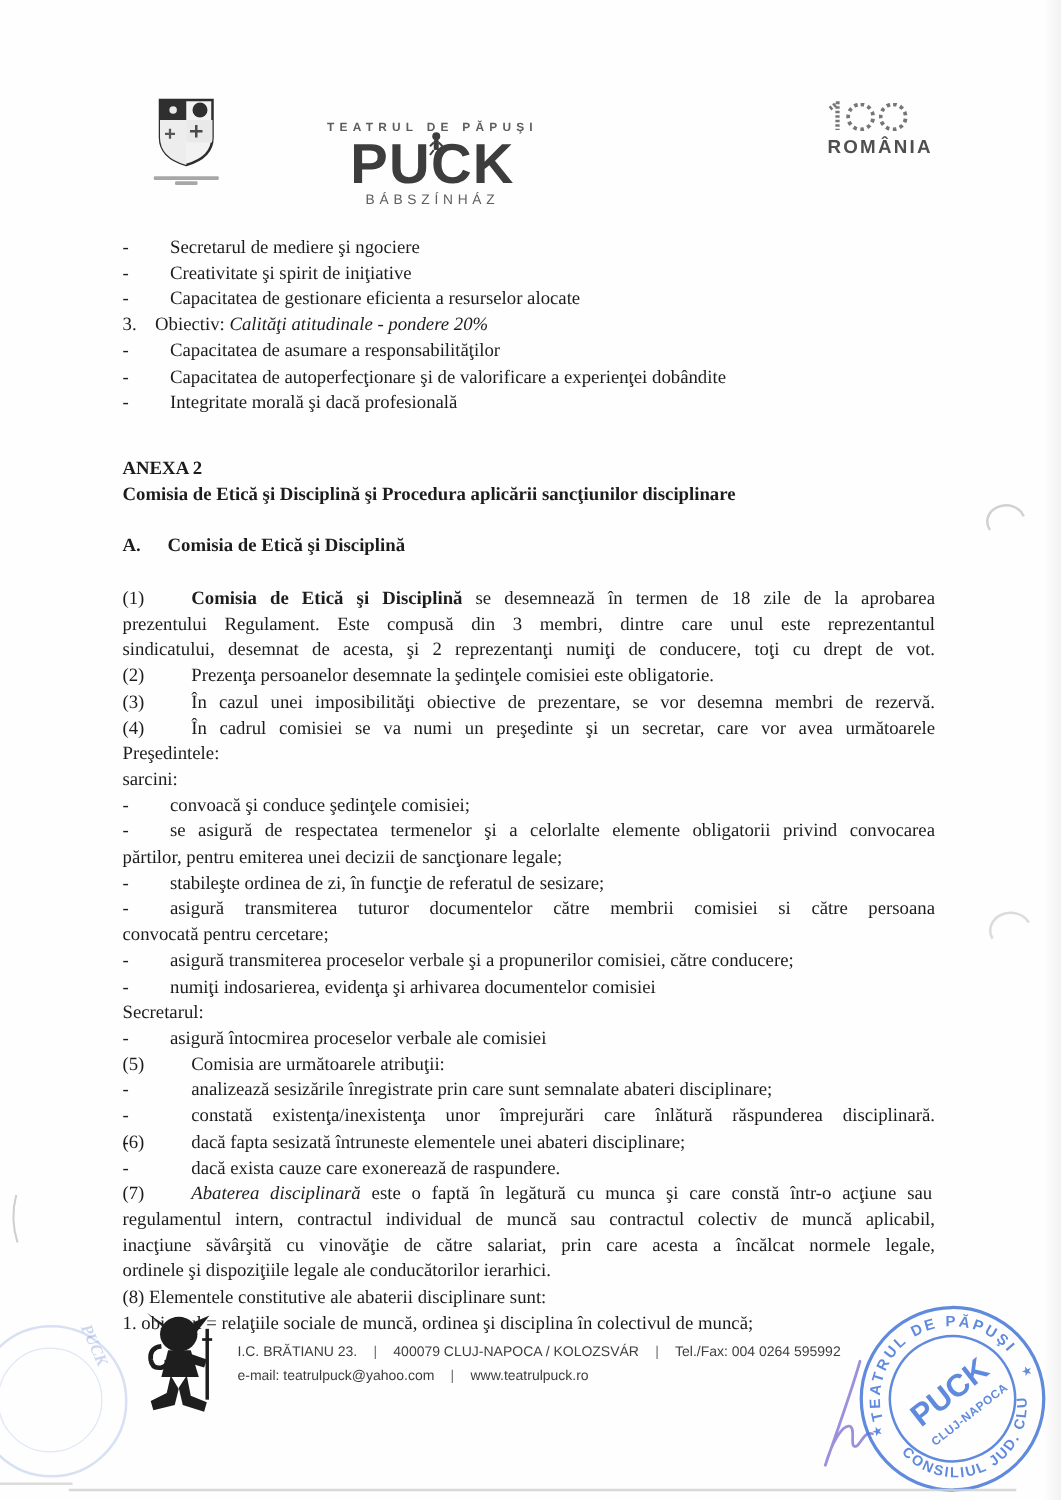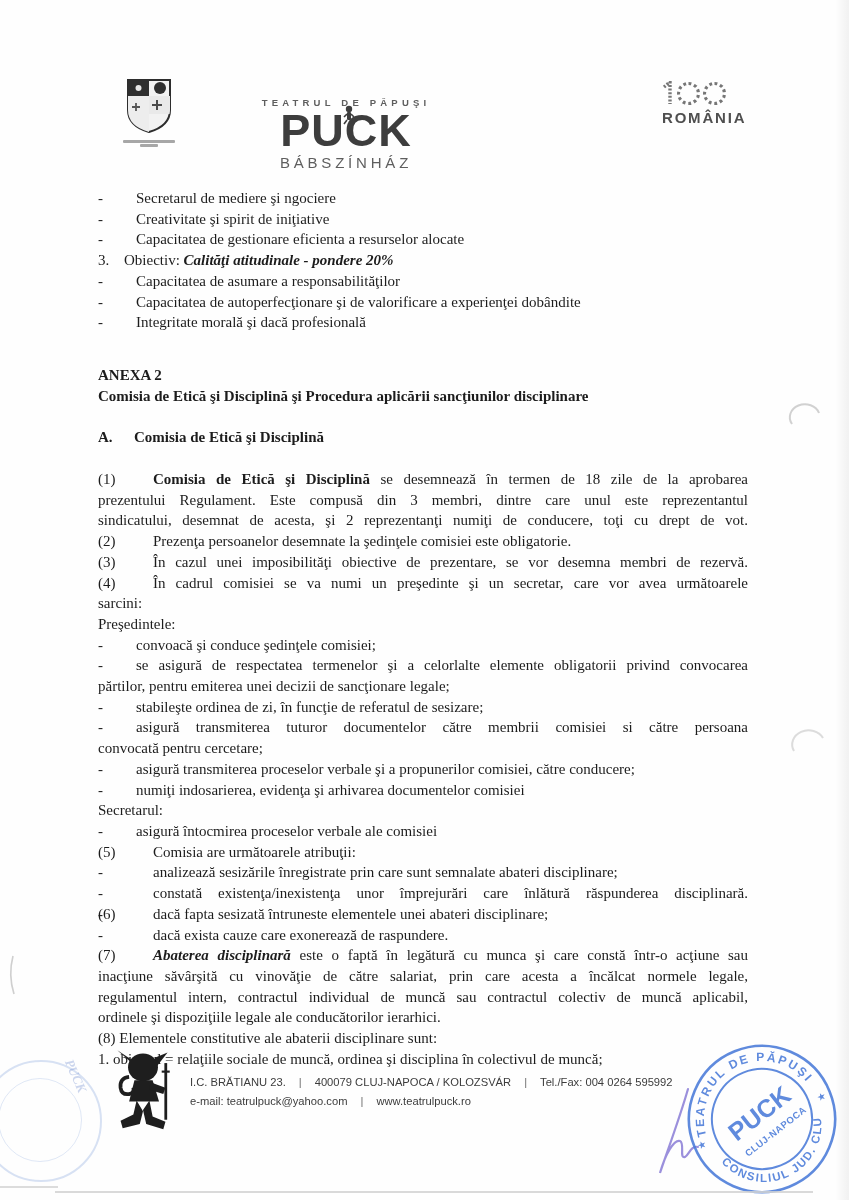--- a/index.html
+++ b/index.html
@@ -11,32 +11,32 @@
   
   .coa{position:absolute;left:114px;top:78px;width:70px;text-align:center;}
   .coa-caption{margin-top:2px;}
   .coa-bar{height:3px;background:#8a8a8a;opacity:.75;margin:1px auto;border-radius:1px;}
   .puck-logo{position:absolute;left:256px;top:97px;width:180px;text-align:center;
     font-family:"Liberation Sans","DejaVu Sans",sans-serif;}
   .puck-top{font-size:9.5px;letter-spacing:4.2px;color:#5e5e5e;font-weight:bold;}
   .puck-name{position:relative;font-size:45px;font-weight:bold;letter-spacing:1px;color:#3d3d3d;
     line-height:40px;margin-top:3px;}
   .puck-fig{position:absolute;left:86px;top:-6px;}
-  .puck-bottom{font-size:15px;letter-spacing:3.8px;color:#5e5e5e;margin-top:3px;}
+  .puck-bottom{font-size:11px;letter-spacing:3.8px;color:#5e5e5e;margin-top:3px;}
   .centenary{position:absolute;left:662px;top:80px;width:90px;text-align:left;
     font-family:"Liberation Sans","DejaVu Sans",sans-serif;}
   .cent-row{display:flex;align-items:center;gap:3px;height:26px;}
   .cent-ring{width:17px;height:17px;border:3px dotted #767676;border-radius:50%;}
   .cent-label{font-size:15px;letter-spacing:1.8px;color:#4f4f4f;font-weight:bold;margin-top:3px;}
   
   .doc{position:absolute;left:98px;top:188px;width:650px;font-size:15px;line-height:20.7px;}
   .ln{position:relative;white-space:nowrap;}
   .mk{position:absolute;left:0;top:0;}
   .bb{font-weight:bold;}
-  .bi{font-weight:bold;font-style:italic;}
+  .bi{font-weight:normal;font-style:italic;}
   .hb{font-weight:bold;}
   
   .footer-text{position:absolute;left:190px;top:1073px;width:570px;
     font-family:"Liberation Sans","DejaVu Sans",sans-serif;font-size:11.2px;color:#3c3c3c;line-height:19px;}
   .pipe{color:#6f6f6f;margin:0 13px;}
   .mascot{position:absolute;left:112px;top:1048px;}
   .stamp{position:absolute;left:680px;top:1041px;opacity:.88;}
   .sig{position:absolute;left:648px;top:1083px;}
   .faint-stamp{position:absolute;left:-20px;top:1060px;width:118px;height:118px;
     border:2px solid rgba(115,150,215,.28);border-radius:50%;}
@@ -112,41 +112,41 @@
 
     <div class="ln" style="padding-left:36px"><span class="mk bb">A.</span><span class="tx"><span class="bb">Comisia de Etică şi Disciplină</span></span></div>
     <div style="height:21px"></div>
 
     <div class="ln f" style="padding-left: 55px; word-spacing: 6.73661px;"><span class="mk">(1)</span><span class="tx"><span class="bb">Comisia de Etică şi Disciplină</span><span> se desemnează în termen de 18 zile de la aprobarea</span></span></div>
     <div class="ln f" style="word-spacing: 10.2812px;"><span class="tx"><span>prezentului Regulament. Este compusă din 3 membri, dintre care unul este reprezentantul</span></span></div>
     <div class="ln f" style="word-spacing: 6.85826px;"><span class="tx"><span>sindicatului, desemnat de acesta, şi 2 reprezentanţi numiţi de conducere, toţi cu drept de vot.</span></span></div>
     <div class="ln" style="padding-left:55px"><span class="mk">(2)</span><span class="tx"><span>Prezenţa persoanelor desemnate la şedinţele comisiei este obligatorie.</span></span></div>
     <div class="ln f" style="padding-left: 55px; word-spacing: 5.92057px;"><span class="mk">(3)</span><span class="tx"><span>În cazul unei imposibilităţi obiective de prezentare, se vor desemna membri de rezervă.</span></span></div>
     <div class="ln f" style="padding-left: 55px; word-spacing: 6.33817px;"><span class="mk">(4)</span><span class="tx"><span>În cadrul comisiei se va numi un preşedinte şi un secretar, care vor avea următoarele</span></span></div>
+    <div class="ln"><span class="tx"><span>Preşedintele:</span></span></div>
     <div class="ln"><span class="tx"><span>sarcini:</span></span></div>
-    <div class="ln"><span class="tx"><span>Preşedintele:</span></span></div>
     <div class="ln" style="padding-left:38px"><span class="mk">-</span><span class="tx"><span>convoacă şi conduce şedinţele comisiei;</span></span></div>
     <div class="ln f" style="padding-left: 38px; word-spacing: 6.22727px;"><span class="mk">-</span><span class="tx"><span>se asigură de respectatea termenelor şi a celorlalte elemente obligatorii privind convocarea</span></span></div>
     <div class="ln"><span class="tx"><span>părtilor, pentru emiterea unei decizii de sancţionare legale;</span></span></div>
     <div class="ln" style="padding-left:38px"><span class="mk">-</span><span class="tx"><span>stabileşte ordinea de zi, în funcţie de referatul de sesizare;</span></span></div>
     <div class="ln f" style="padding-left: 38px; word-spacing: 12.6979px;"><span class="mk">-</span><span class="tx"><span>asigură transmiterea tuturor documentelor către membrii comisiei si către persoana</span></span></div>
     <div class="ln"><span class="tx"><span>convocată pentru cercetare;</span></span></div>
     <div class="ln" style="padding-left:38px"><span class="mk">-</span><span class="tx"><span>asigură transmiterea proceselor verbale şi a propunerilor comisiei, către conducere;</span></span></div>
     <div class="ln" style="padding-left:38px"><span class="mk">-</span><span class="tx"><span>numiţi indosarierea, evidenţa şi arhivarea documentelor comisiei</span></span></div>
     <div class="ln"><span class="tx"><span>Secretarul:</span></span></div>
     <div class="ln" style="padding-left:38px"><span class="mk">-</span><span class="tx"><span>asigură întocmirea proceselor verbale ale comisiei</span></span></div>
     <div class="ln" style="padding-left:55px"><span class="mk">(5)</span><span class="tx"><span>Comisia are următoarele atribuţii:</span></span></div>
     <div class="ln" style="padding-left:55px"><span class="mk">-</span><span class="tx"><span>analizează sesizările înregistrate prin care sunt semnalate abateri disciplinare;</span></span></div>
     <div class="ln f" style="padding-left: 55px; word-spacing: 12.1719px;"><span class="mk">-</span><span class="tx"><span>constată existenţa/inexistenţa unor împrejurări care înlătură răspunderea disciplinară.</span></span></div>
     <div class="ln" style="padding-left:55px"><span class="mk">(6)</span></div>
     <div class="ln" style="padding-left:55px"><span class="mk">-</span><span class="tx"><span>dacă fapta sesizată întruneste elementele unei abateri disciplinare;</span></span></div>
     <div class="ln" style="padding-left:55px"><span class="mk">-</span><span class="tx"><span>dacă exista cauze care exonerează de raspundere.</span></span></div>
     <div class="ln f" style="padding-left: 55px; word-spacing: 4.91406px;"><span class="mk">(7)</span><span class="tx"><span class="bi">Abaterea disciplinară</span><span> este o faptă în legătură cu munca şi care constă într-o acţiune sau</span></span></div>
+    <div class="ln f" style="word-spacing: 7.17756px;"><span class="tx"><span>regulamentul intern, contractul individual de muncă sau contractul colectiv de muncă aplicabil,</span></span></div>
     <div class="ln f" style="word-spacing: 8.13101px;"><span class="tx"><span>inacţiune săvârşită cu vinovăţie de către salariat, prin care acesta a încălcat normele legale,</span></span></div>
-    <div class="ln f" style="word-spacing: 7.17756px;"><span class="tx"><span>regulamentul intern, contractul individual de muncă sau contractul colectiv de muncă aplicabil,</span></span></div>
     <div class="ln"><span class="tx"><span>ordinele şi dispoziţiile legale ale conducătorilor ierarhici.</span></span></div>
     <div class="ln"><span class="tx"><span>(8) Elementele constitutive ale abaterii disciplinare sunt:</span></span></div>
     <div class="ln"><span class="tx"><span>1. obiectul = relaţiile sociale de muncă, ordinea şi disciplina în colectivul de muncă;</span></span></div>
   </div>
 
   <svg class="mascot" width="62" height="90" viewBox="0 0 58 82">
     <polygon points="17,9 5,1 21,15" fill="#1e1e1e"></polygon>
     <polygon points="40,8 52,3 42,16" fill="#1e1e1e"></polygon>
     <ellipse cx="29" cy="17" rx="14" ry="13" fill="#1e1e1e"></ellipse>
     <path d="M16,26 q-9,1 -8,10 q1,7 8,6 q5,-1 4,-6" fill="none" stroke="#1e1e1e" stroke-width="3.5"></path>

